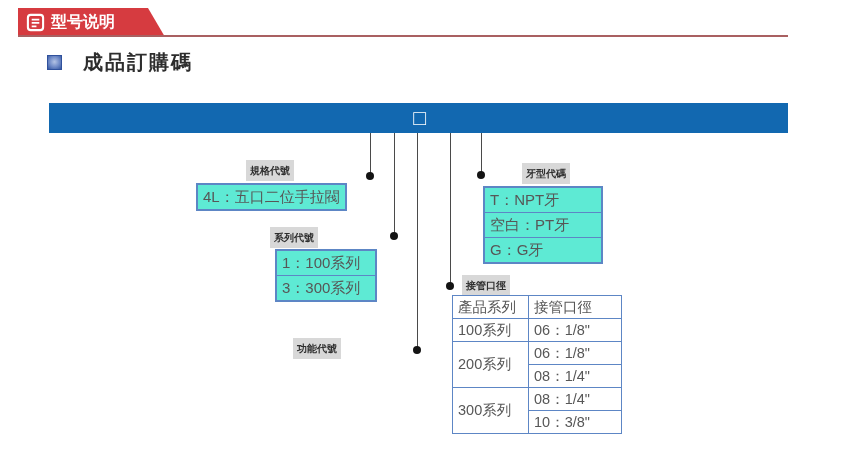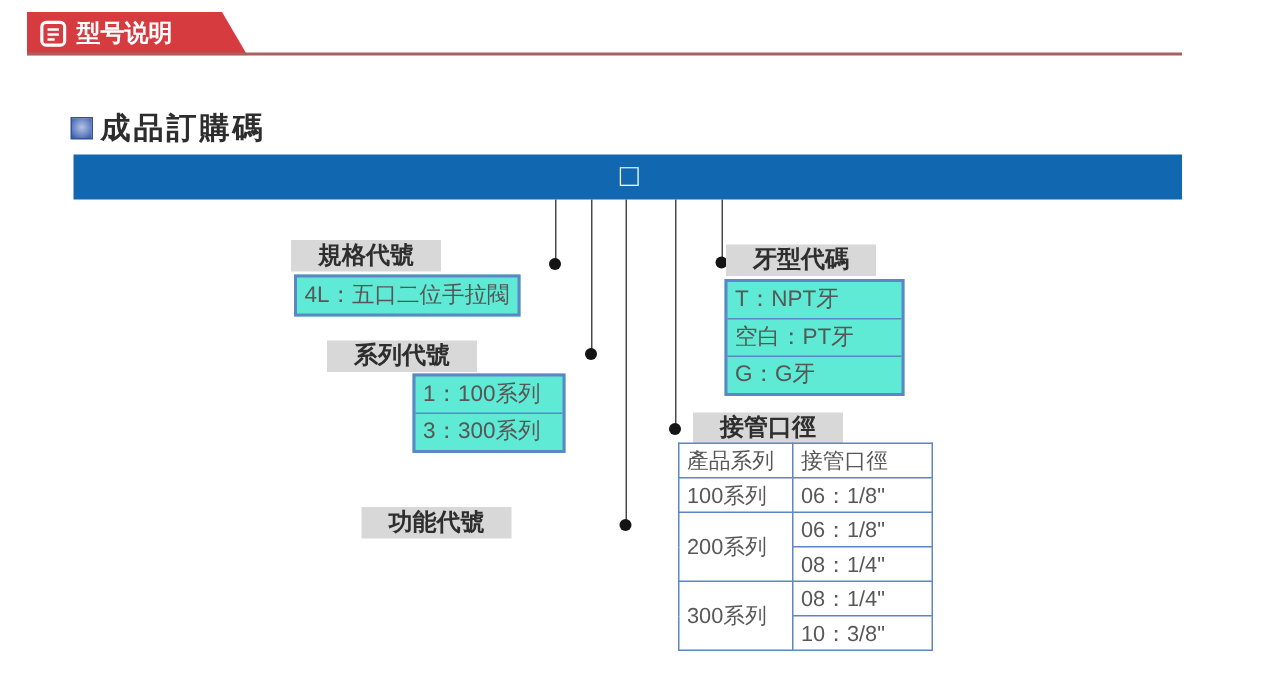--- a/index.html
+++ b/index.html
@@ -17,38 +17,38 @@
 
   
   .banner{position:absolute;left:18px;top:8px;width:147px;height:29px;
     background:var(--banner-red);
     clip-path:polygon(0 0,calc(100% - 17px) 0,100% 100%,0 100%);
     display:flex;align-items:center;gap:6px;padding-left:8px;box-sizing:border-box;
     color:#fff;font-weight:bold;font-size:16px;}
   .banner-line{position:absolute;left:18px;top:35px;width:830px;height:2px;background:var(--banner-line);}
 
   
-  .heading{position:absolute;left:47px;top:72px;display:flex;align-items:center;gap:5px;}
+  .heading{position:absolute;left:47px;top:49px;display:flex;align-items:center;gap:21px;}
   .sq-bullet{width:15px;height:15px;border:1px solid #30519c;box-sizing:border-box;
     background:radial-gradient(circle at 50% 45%,#b3c3e4 0%,#6e89c6 55%,#33569f 100%);}
   .heading-text{font-size:20px;font-weight:bold;color:#2d2d2d;letter-spacing:2px;}
 
   
   .code-bar{position:absolute;left:49px;top:103px;width:749px;height:30px;background:var(--bar-blue);
     display:flex;align-items:center;justify-content:center;padding-right:16px;box-sizing:border-box;
     color:#fff;font-size:21px;font-weight:bold;letter-spacing:1px;}
   .code-blank{margin-left:9px;font-weight:bold;}
 
   
   .vline{position:absolute;width:1px;background:var(--line-gray);}
   .dot{position:absolute;width:8px;height:8px;border-radius:50%;background:#141414;}
 
   
   .callout-label{position:absolute;background:var(--label-bg);color:#2e2e2e;
-    font-size:16px;font-weight:bold;padding:2px 18px;white-space:nowrap;line-height:17px;}
+    font-size:10px;font-weight:bold;padding:2px 4px;white-space:nowrap;line-height:17px;}
 
   
   .callout-box{position:absolute;border:2px solid var(--box-border);background:#5eead4;
     color:var(--box-text);font-size:15px;box-sizing:border-box;white-space:nowrap;}
   .callout-box .row{padding:2px 5px;line-height:20px;}
   .callout-box .row + .row{border-top:1.5px solid var(--box-border);}
 
   
   .pipe-table{position:absolute;left:452px;top:295px;border-collapse:collapse;
     color:var(--box-text);font-size:14.5px;}
@@ -104,21 +104,21 @@
   </div>
 
   <div class="callout-label" style="right:470px;top:227px;">系列代號</div>
   <div class="callout-box" style="left:275px;top:249px;width:102px;">
     <div class="row">1：100系列</div>
     <div class="row">3：300系列</div>
   </div>
 
   <div class="callout-label" style="right:447px;top:338px;">功能代號</div>
 
-  <div class="callout-label" style="left:484px;top:163px;">牙型代碼</div>
+  <div class="callout-label" style="left:522px;top:163px;">牙型代碼</div>
   <div class="callout-box" style="left:483px;top:186px;width:120px;">
     <div class="row">T：NPT牙</div>
     <div class="row">空白：PT牙</div>
     <div class="row">G：G牙</div>
   </div>
 
   <div class="callout-label" style="left:462px;top:275px;">接管口徑</div>
   <table class="pipe-table">
     <tbody>
         <tr>

